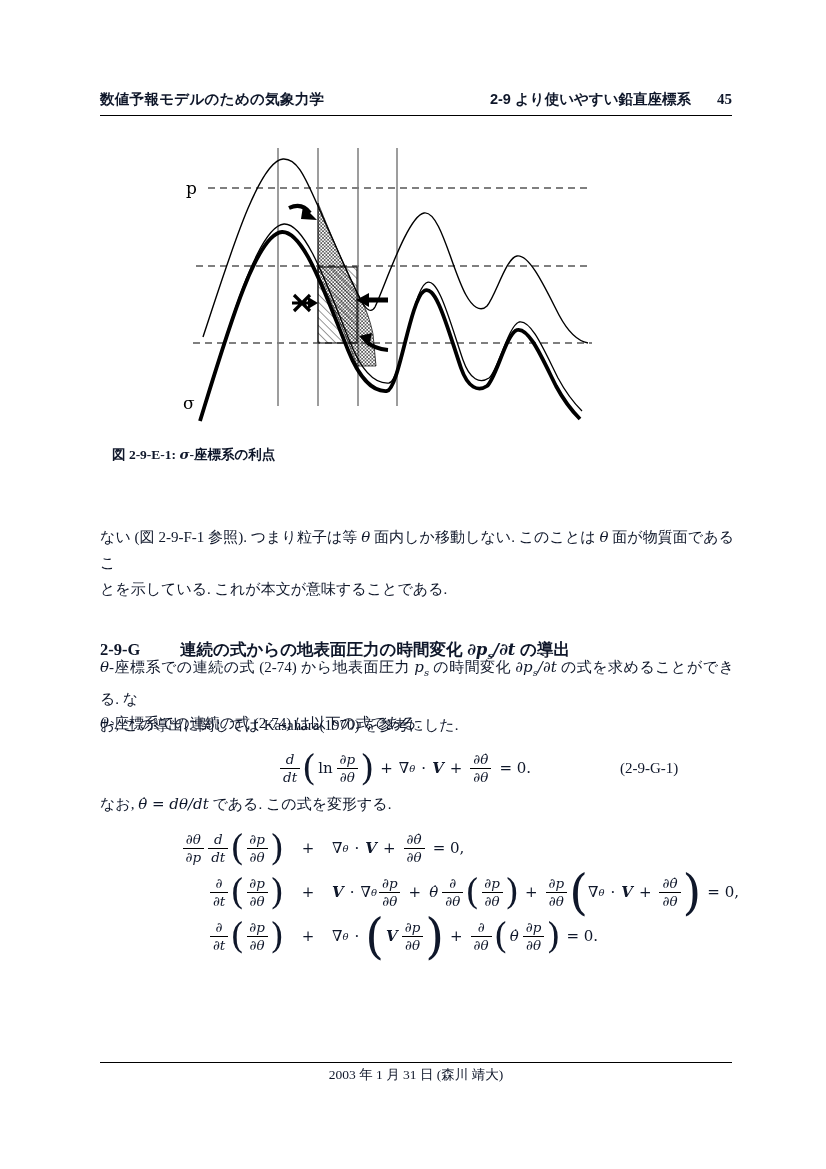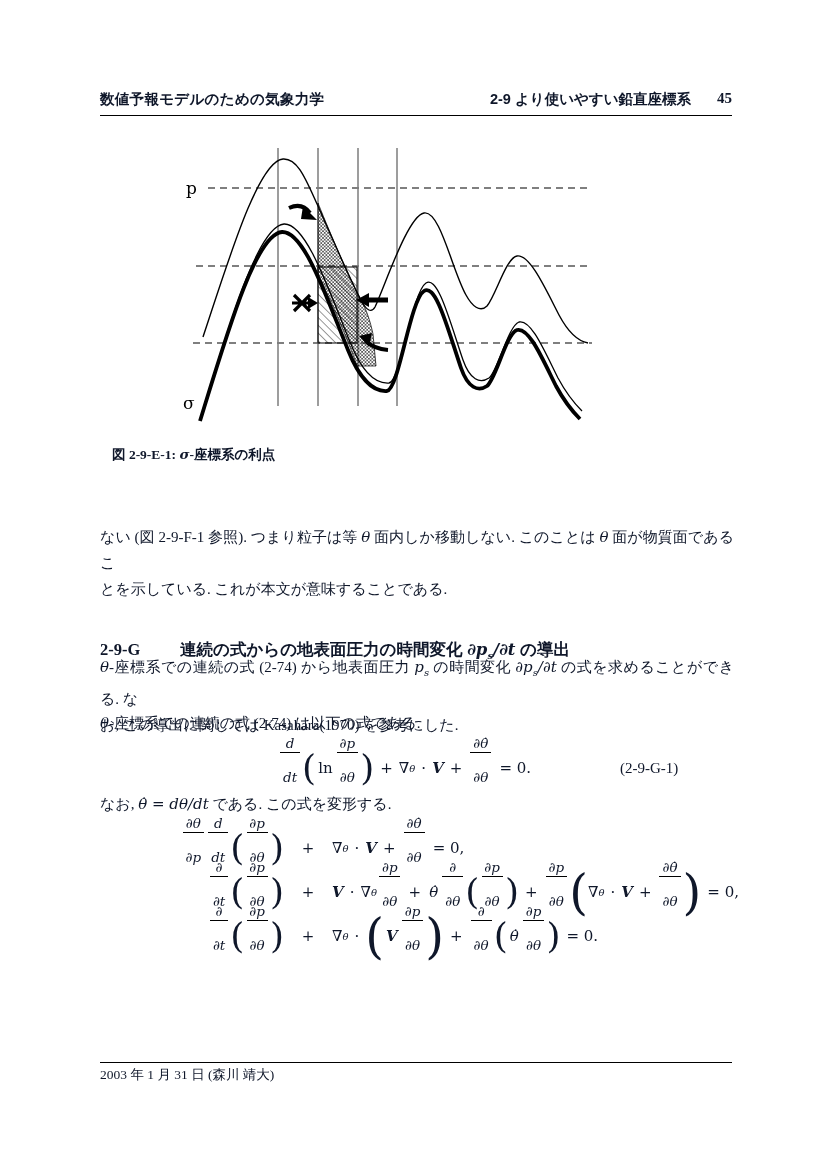--- a/index.html
+++ b/index.html
@@ -2,27 +2,27 @@
 <html><head>
 <meta charset="utf-8">
 <style>
   html,body{margin:0;padding:0;background:#ffffff;}
   .page{position:relative;width:826px;height:1169px;background:#fff;color:#0f172a;
         font-family:"Liberation Serif","DejaVu Serif",serif;overflow:hidden;}
 
   
   .hdr-left{position:absolute;left:100px;top:90px;font-family:"Liberation Sans","DejaVu Sans",sans-serif;
             font-weight:bold;font-size:14.5px;letter-spacing:.3px;}
-  .hdr-right{position:absolute;right:94px;top:90px;display:flex;align-items:flex-start;
+  .hdr-right{position:absolute;right:94px;top:90px;display:flex;align-items:center;
              font-family:"Liberation Sans","DejaVu Sans",sans-serif;font-weight:bold;font-size:14.5px;}
   .hdr-right .pgnum{margin-left:26px;font-family:"Liberation Serif",serif;font-size:15px;}
   .rule{position:absolute;left:100px;width:632px;border-top:1.5px solid #000;height:0;}
   .hdr-rule{top:115px;}
   .ftr-rule{top:1062px;border-top:1px solid #000;}
-  .ftr-date{position:absolute;left:100px;top:1066px;width:632px;text-align:left;font-size:13.5px;}
+  .ftr-date{position:absolute;left:100px;top:1066px;width:632px;text-align:center;font-size:13.5px;}
 
   
   .fig{position:absolute;left:150px;top:138px;}
   .caption{position:absolute;left:112px;top:446px;width:632px;text-align:left;font-size:13.5px;font-weight:bold;}
 
   
   .para{position:absolute;left:100px;width:634px;font-size:15px;line-height:26px;text-align:justify;}
   .mi{font-style:italic;font-family:"DejaVu Serif","Liberation Serif",serif;}
   .mb{font-style:italic;font-weight:bold;font-family:"DejaVu Serif","Liberation Serif",serif;}
   .rm{font-style:normal;}
@@ -31,21 +31,21 @@
   .heading{position:absolute;left:100px;top:603px;font-family:"Liberation Sans","DejaVu Sans",sans-serif;
            font-weight:bold;font-size:16.5px;margin-top:36px;}
   .heading .h-num{display:inline-block;width:80px;font-family:"Liberation Serif",serif;font-weight:bold;}
   .heading .mi,.heading sub{font-weight:bold;}
 
   
   .eq{font-size:15px;font-family:"DejaVu Serif","Liberation Serif",serif;}
   .frac{display:inline-flex;flex-direction:column;align-items:center;vertical-align:middle;
         font-size:13.5px;font-style:italic;line-height:1.2;margin:0 2px;}
   .frac .fn{padding:0 3px;}
-  .frac .fd{border-top:1px solid #000;padding:16px 3px;}
+  .frac .fd{border-top:1px solid #000;padding:0 3px;}
   .bp1{font-size:36px;font-weight:normal;line-height:1;font-family:"DejaVu Serif",serif;font-style:normal;}
   .bp2{font-size:48px;font-weight:normal;line-height:1;font-family:"DejaVu Serif",serif;font-style:normal;}
   .op{margin:0 6px;font-style:normal;}
   .thin{margin:13px 2px;}
   .eq-g1{position:absolute;left:278px;top:741px;height:54px;display:flex;align-items:center;}
   .eq-num{position:absolute;left:620px;top:760px;font-size:15px;}
   .eqarray{position:absolute;left:160px;top:826px;}
   .eq-row{display:flex;align-items:center;height:44px;}
   .eq-row .lhs{width:124px;display:flex;justify-content:flex-end;align-items:center;}
   .eq-row .mid{width:48px;text-align:center;}

